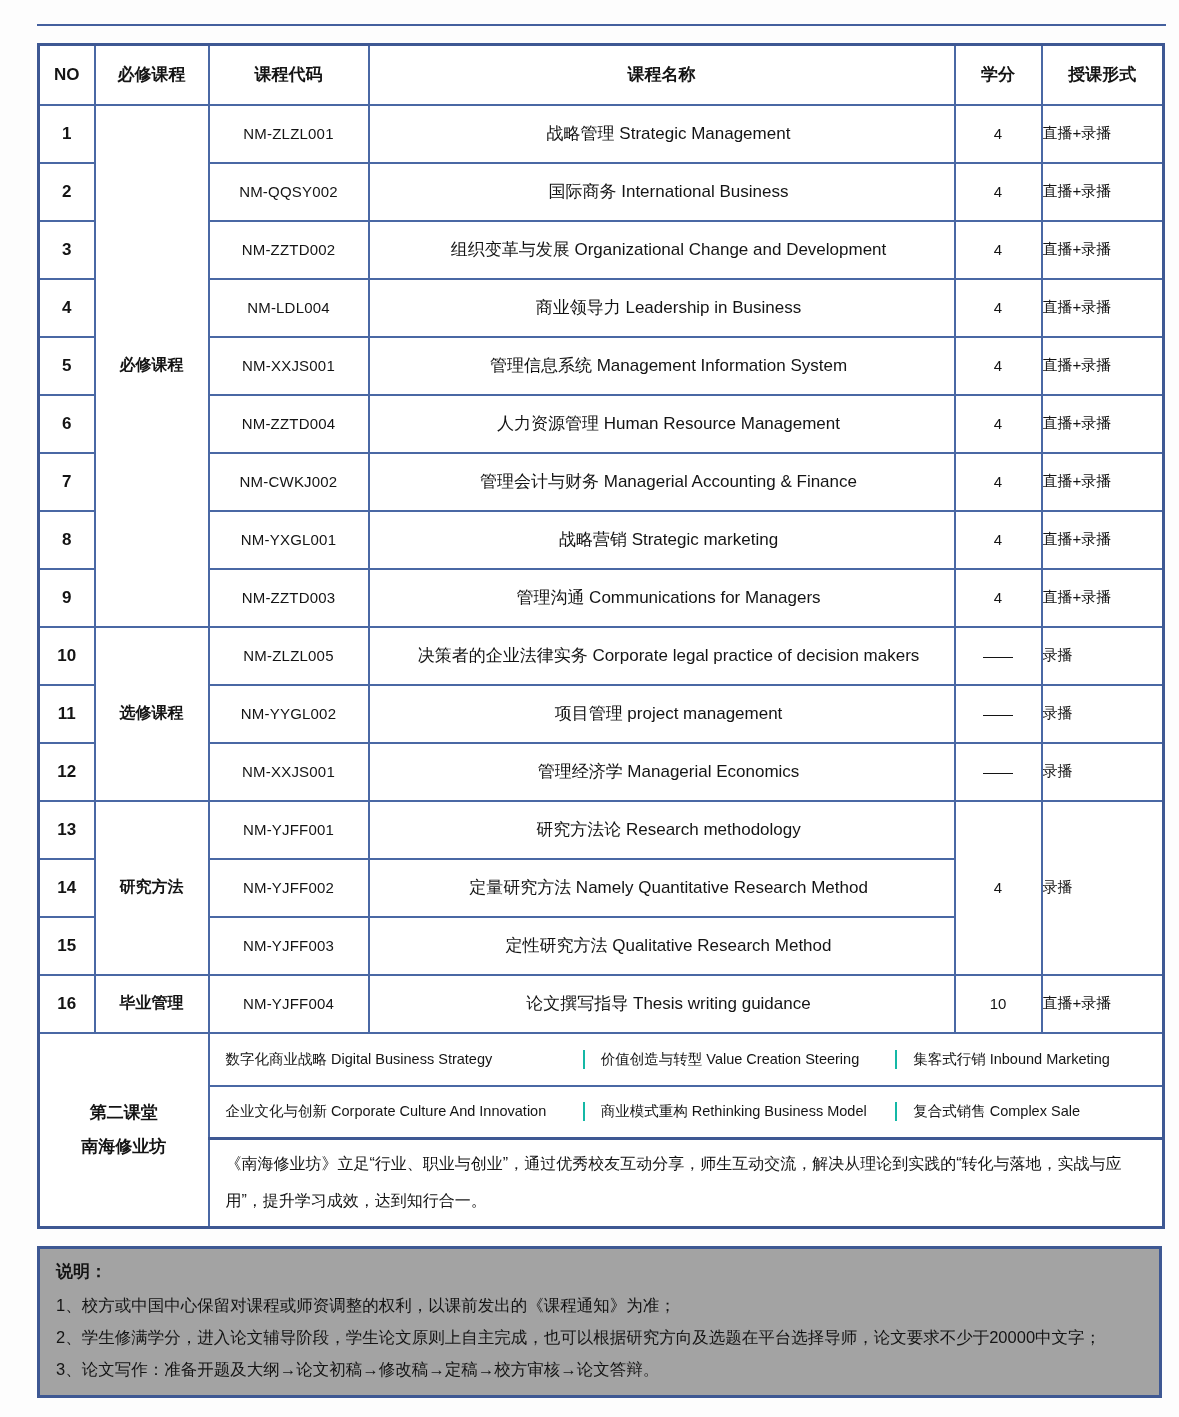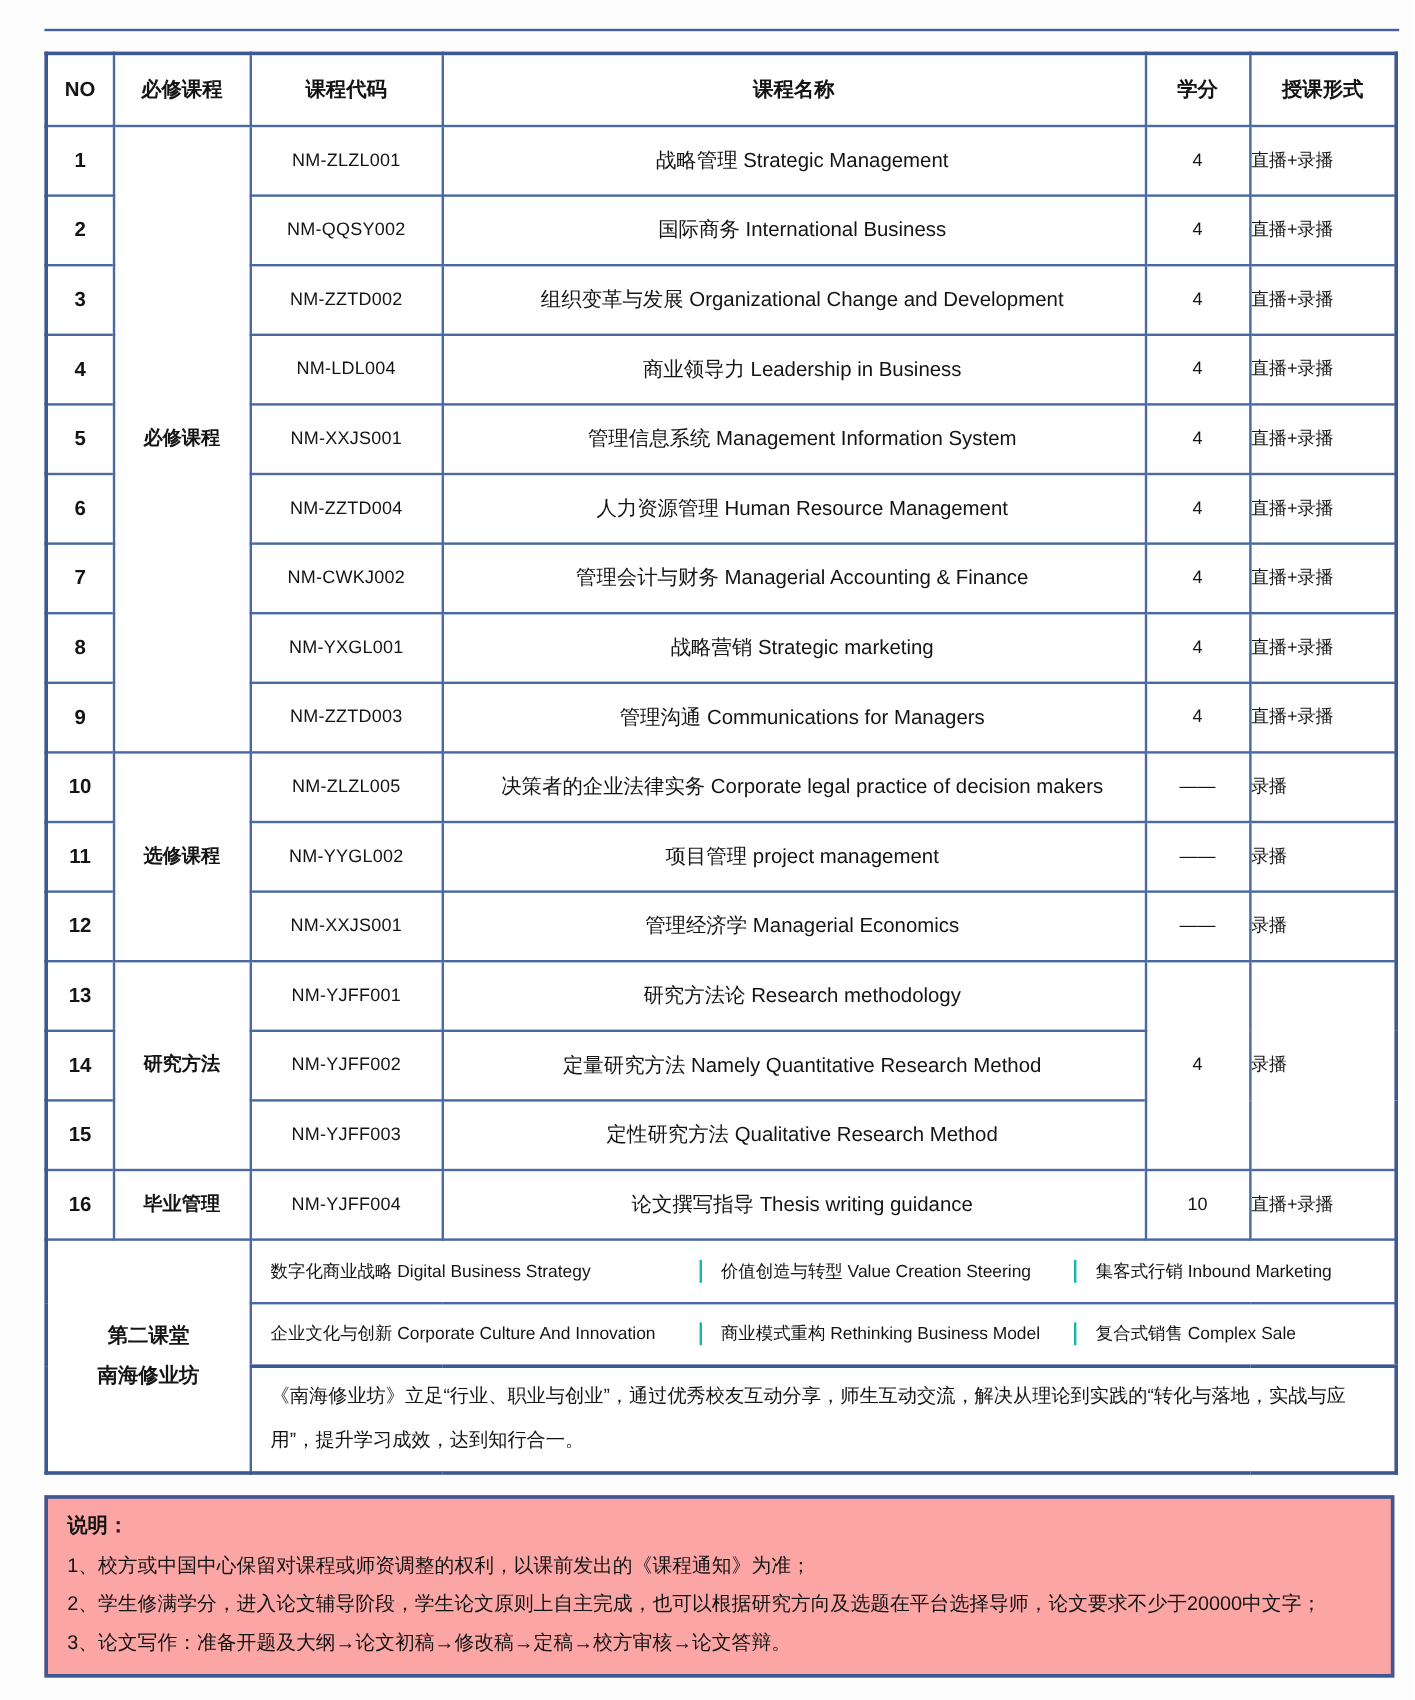--- a/index.html
+++ b/index.html
@@ -59,21 +59,21 @@
     padding: 6px 16px;
     font-size: 16px; line-height: 2.3;
     text-align: left;
   }
   .desc-bold { font-weight: normal; }
 
   .notes {
     position: absolute; left: 37px; top: 1246px;
     width: 1125px; min-height: 126px;
     border: 3px solid #3e5893;
-    background: #fca5a5;
+    background: #a3a3a3;
     padding: 6px 16px 10px 16px;
     line-height: 32px; font-size: 16.5px;
   }
   .notes-title { font-weight: bold; font-size: 17px; line-height: 34px; }
 </style>
 </head>
 <body>
 
 <div class="page">
   <div class="top-rule"></div>

